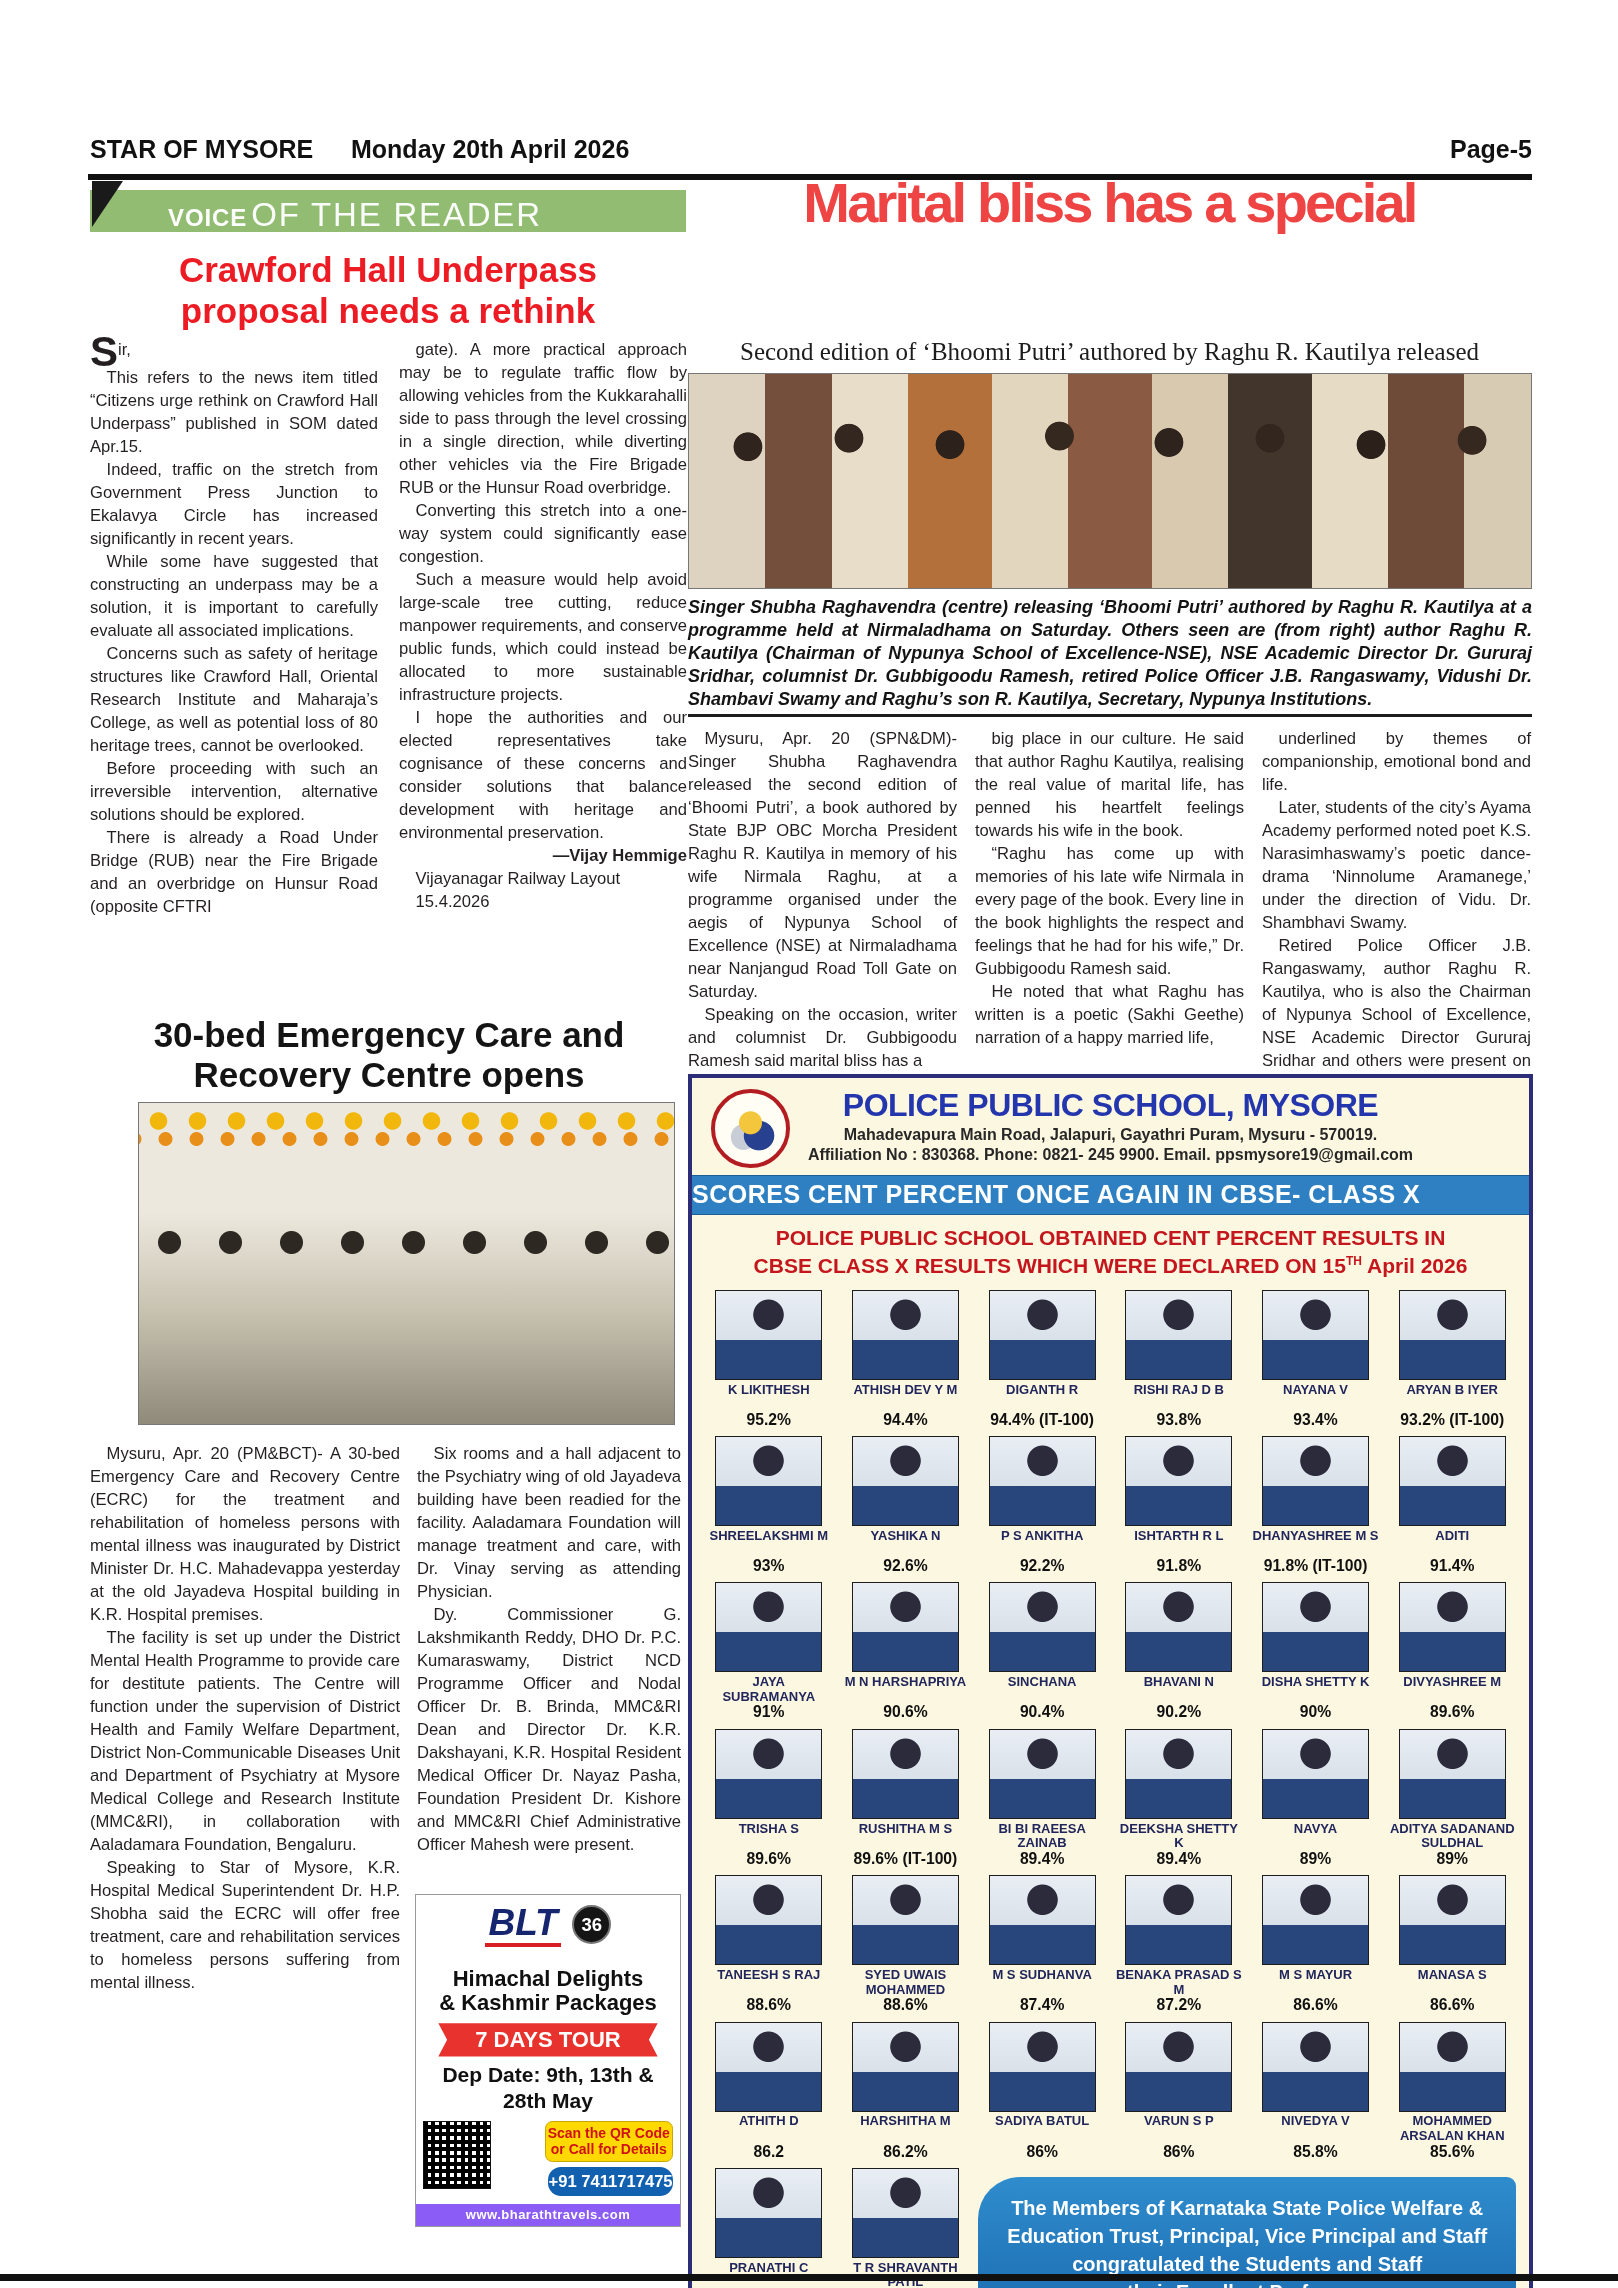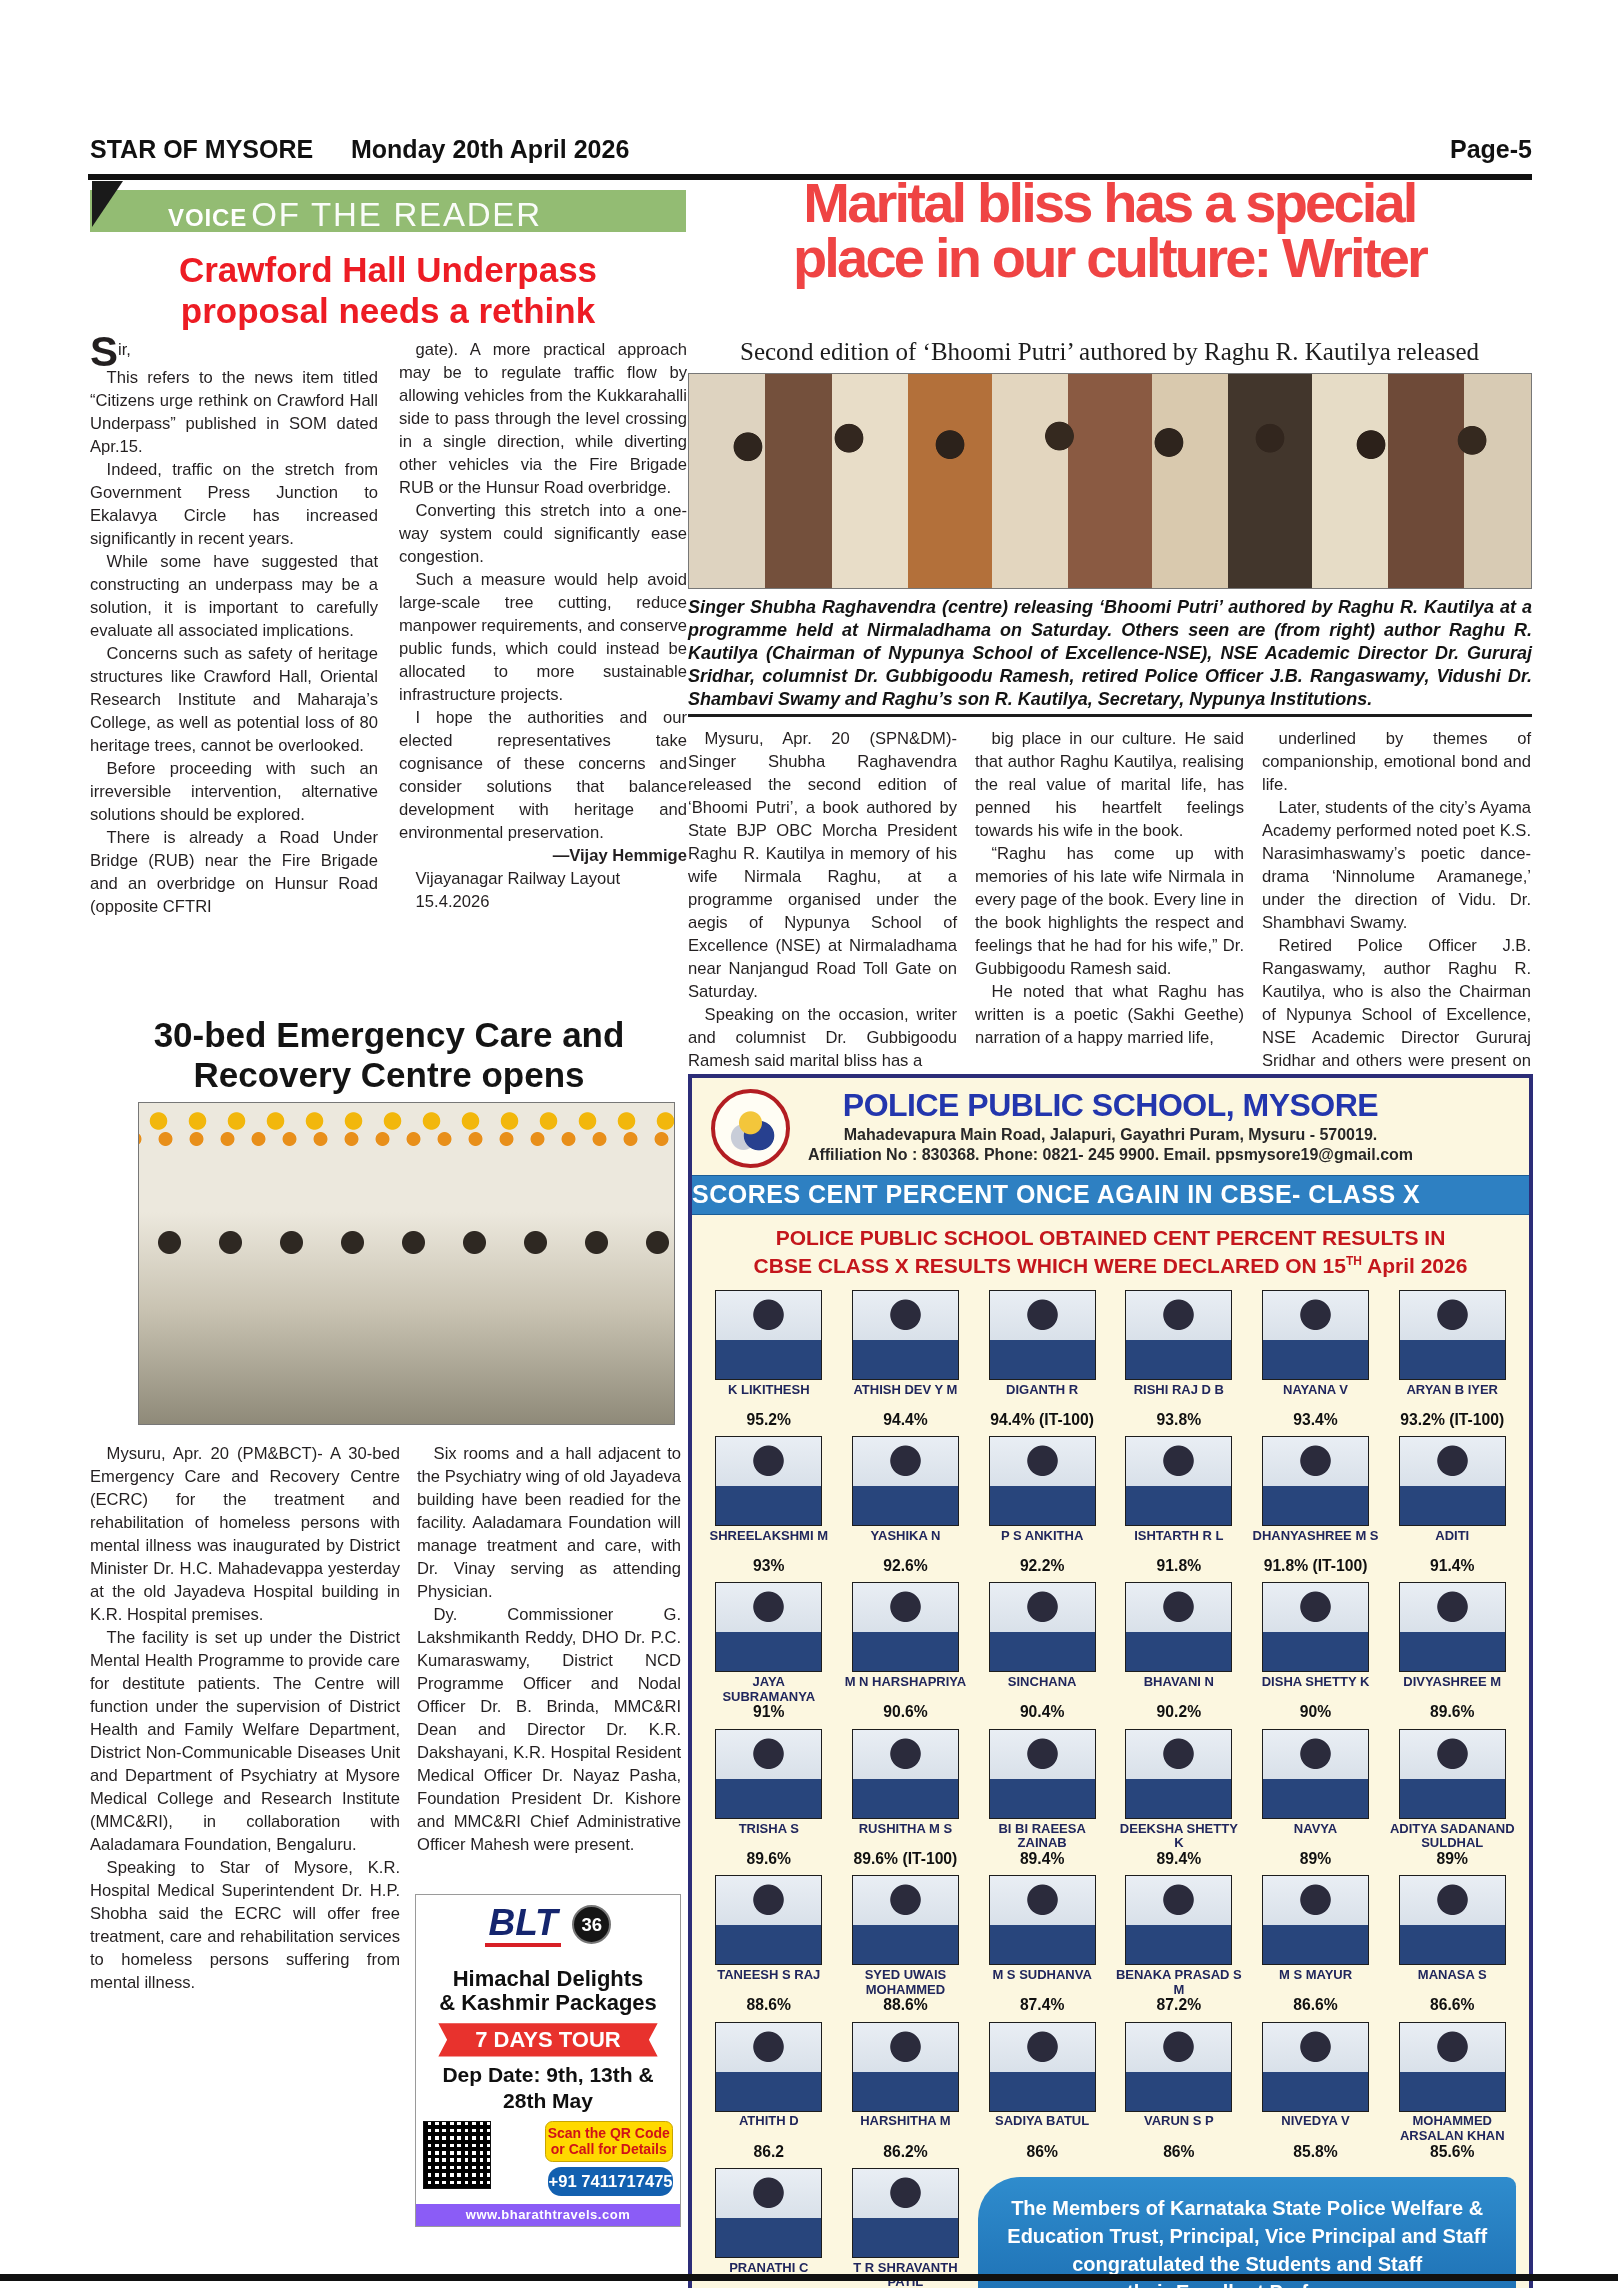--- a/index.html
+++ b/index.html
@@ -169,21 +169,20 @@
 
 <div class="abs bodycol" id="letter-col2">
   <span><p>gate). A more practical approach may be to regulate traffic flow by allowing vehicles from the Kukkarahalli side to pass through the level crossing in a single direction, while diverting other vehicles via the Fire Brigade RUB or the Hunsur Road overbridge.</p><p>Converting this stretch into a one-way system could significantly ease congestion.</p><p>Such a measure would help avoid large-scale tree cutting, reduce manpower requirements, and conserve public funds, which could instead be allocated to more sustainable infrastructure projects.</p><p>I hope the authorities and our elected representatives take cognisance of these concerns and consider solutions that balance development with heritage and environmental preservation.</p></span>
   <p class="sig">—Vijay Hemmige</p>
   <p class="sigline">Vijayanagar Railway Layout</p>
   <p class="sigline">15.4.2026</p>
 </div>
 
 <div class="abs" id="m-headline">
   <div>Marital bliss has a special</div>
-  <div>place in our culture: Writer</div>
 </div>
 <div class="abs" id="m-subhead">Second edition of ‘Bhoomi Putri’ authored by Raghu R. Kautilya released</div>
 <div class="abs" id="m-photo"></div>
 <div class="abs" id="m-caption">Singer Shubha Raghavendra (centre) releasing ‘Bhoomi Putri’ authored by Raghu R. Kautilya at a programme held at Nirmaladhama on Saturday. Others seen are (from right) author Raghu R. Kautilya (Chairman of Nypunya School of Excellence-NSE), NSE Academic Director Dr. Gururaj Sridhar, columnist Dr. Gubbigoodu Ramesh, retired Police Officer J.B. Rangaswamy, Vidushi Dr. Shambavi Swamy and Raghu’s son R. Kautilya, Secretary, Nypunya Institutions.</div>
 <div class="abs" id="m-rule"></div>
 
 <div class="abs bodycol" id="m-col1">
   <span><p>Mysuru, Apr. 20 (SPN&amp;DM)- Singer Shubha Raghavendra released the second edition of ‘Bhoomi Putri’, a book authored by State BJP OBC Morcha President Raghu R. Kautilya in memory of his wife Nirmala Raghu, at a programme organised under the aegis of Nypunya School of Excellence (NSE) at Nirmaladhama near Nanjangud Road Toll Gate on Saturday.</p><p>Speaking on the occasion, writer and columnist Dr. Gubbigoodu Ramesh said marital bliss has a</p></span>
 </div>
 <div class="abs bodycol" id="m-col2">

